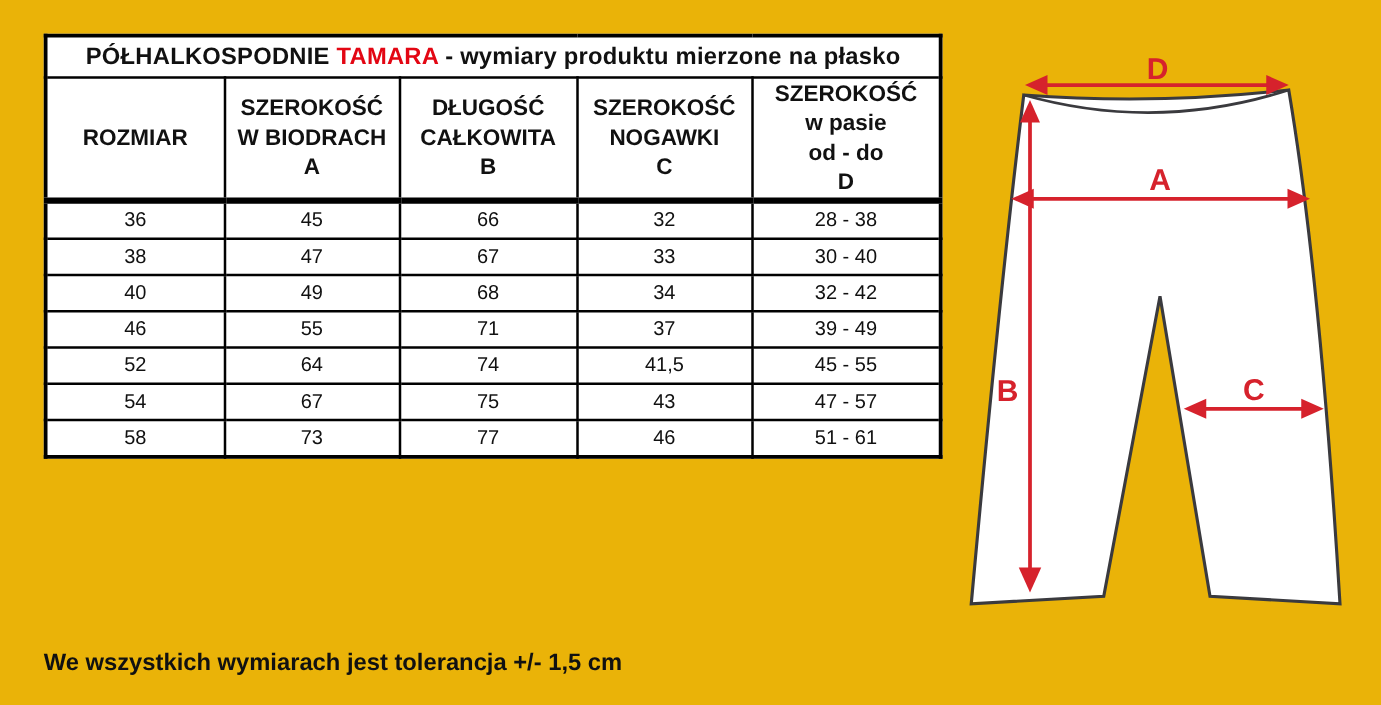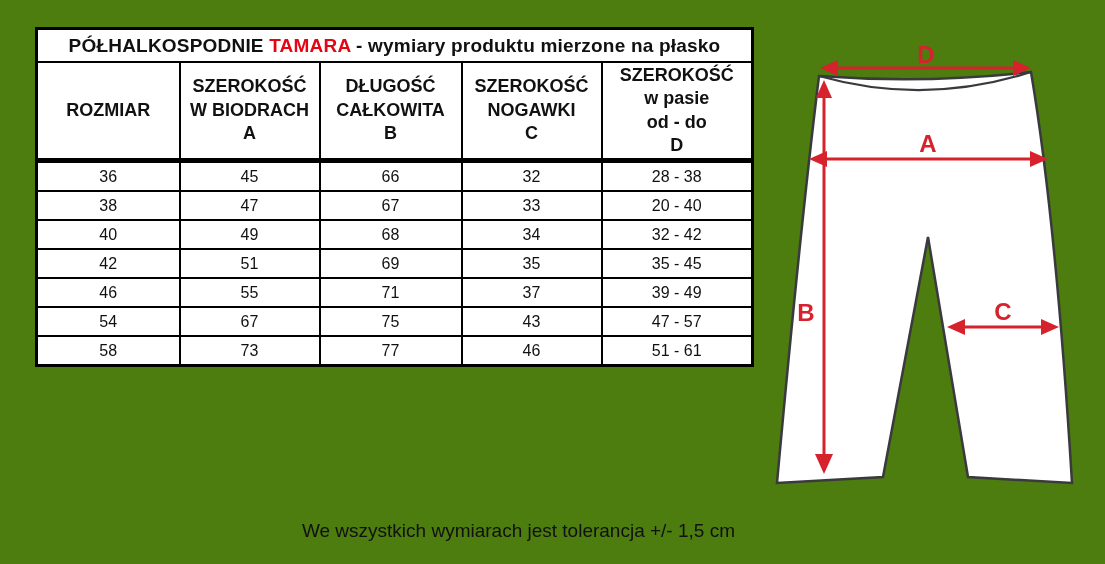--- a/index.html
+++ b/index.html
@@ -2,21 +2,21 @@
 <html style="--accent-red: #e30613; --diagram-red: #d6222c; --pants-outline: #3a3a3e; --border-black: #000000;"><head>
 <meta charset="utf-8">
 <style>
   :root{
     --accent-red:#e30613;
     --diagram-red:#d6222c;
     --pants-outline:#3a3a3e;
   }
   html,body{margin:0;padding:0;background:#ffffff;}
   body{font-family:"Liberation Sans", sans-serif;color:#111;}
-  .canvas{position:relative;width:1105px;height:564px;background:#4d7c0f;overflow:hidden;}
+  .canvas{position:relative;width:1105px;height:564px;background:#eab308;overflow:hidden;}
 
   table.size-table{
     position:absolute;left:35px;top:27px;width:716px;
     border-collapse:collapse;table-layout:fixed;
     border:3px solid #000;background:#fff;
   }
   .size-table td,.size-table th{
     border:2px solid #000;text-align:center;vertical-align:middle;padding:0;
   }
   .title-cell{
@@ -24,22 +24,22 @@
     border-bottom:2px solid #000;white-space:nowrap;
   }
   .title-cell .red{color:var(--accent-red,#e30613);}
   .header-row th{
     height:95px;font-weight:bold;font-size:18px;line-height:1.3;
     border-bottom:5px solid #000;
   }
   .data-row td{height:27px;font-size:16px;line-height:1;font-weight:normal;}
 
   .footer-note{
-    position:absolute;left:19px;top:520px;width:716px;text-align:right;
-    font-weight:normal;font-size:19px;
+    position:absolute;left:35px;top:520px;width:716px;text-align:left;
+    font-weight:bold;font-size:19px;
   }
 
   svg.diagram{position:absolute;left:0;top:0;width:1105px;height:564px;}
   .pants{fill:#ffffff;stroke:var(--pants-outline,#3a3a3e);stroke-width:2.5;stroke-linejoin:miter;}
   .pants-line{fill:none;stroke:var(--pants-outline,#3a3a3e);stroke-width:2.2;}
   .arrow{stroke:var(--diagram-red,#d6222c);stroke-width:3;}
   .arrow-head{fill:var(--diagram-red,#d6222c);stroke:none;}
   .dim-label{fill:var(--diagram-red,#d6222c);font-family:"Liberation Sans",sans-serif;
     font-weight:bold;font-size:24px;}
 </style>
@@ -92,42 +92,42 @@
         <td>45</td>
         <td>66</td>
         <td>32</td>
         <td>28 - 38</td>
       </tr>
       <tr class="data-row">
         <td>38</td>
         <td>47</td>
         <td>67</td>
         <td>33</td>
-        <td>20 - 40</td>
+        <td>30 - 40</td>
       </tr>
       <tr class="data-row">
         <td>40</td>
         <td>49</td>
         <td>68</td>
         <td>34</td>
         <td>32 - 42</td>
       </tr>
       <tr class="data-row">
-        <td>42</td>
-        <td>51</td>
-        <td>69</td>
-        <td>35</td>
-        <td>35 - 45</td>
-      </tr>
-      <tr class="data-row">
         <td>46</td>
         <td>55</td>
         <td>71</td>
         <td>37</td>
         <td>39 - 49</td>
+      </tr>
+      <tr class="data-row">
+        <td>52</td>
+        <td>64</td>
+        <td>74</td>
+        <td>41,5</td>
+        <td>45 - 55</td>
       </tr>
       <tr class="data-row">
         <td>54</td>
         <td>67</td>
         <td>75</td>
         <td>43</td>
         <td>47 - 57</td>
       </tr>
       <tr class="data-row">
         <td>58</td>

